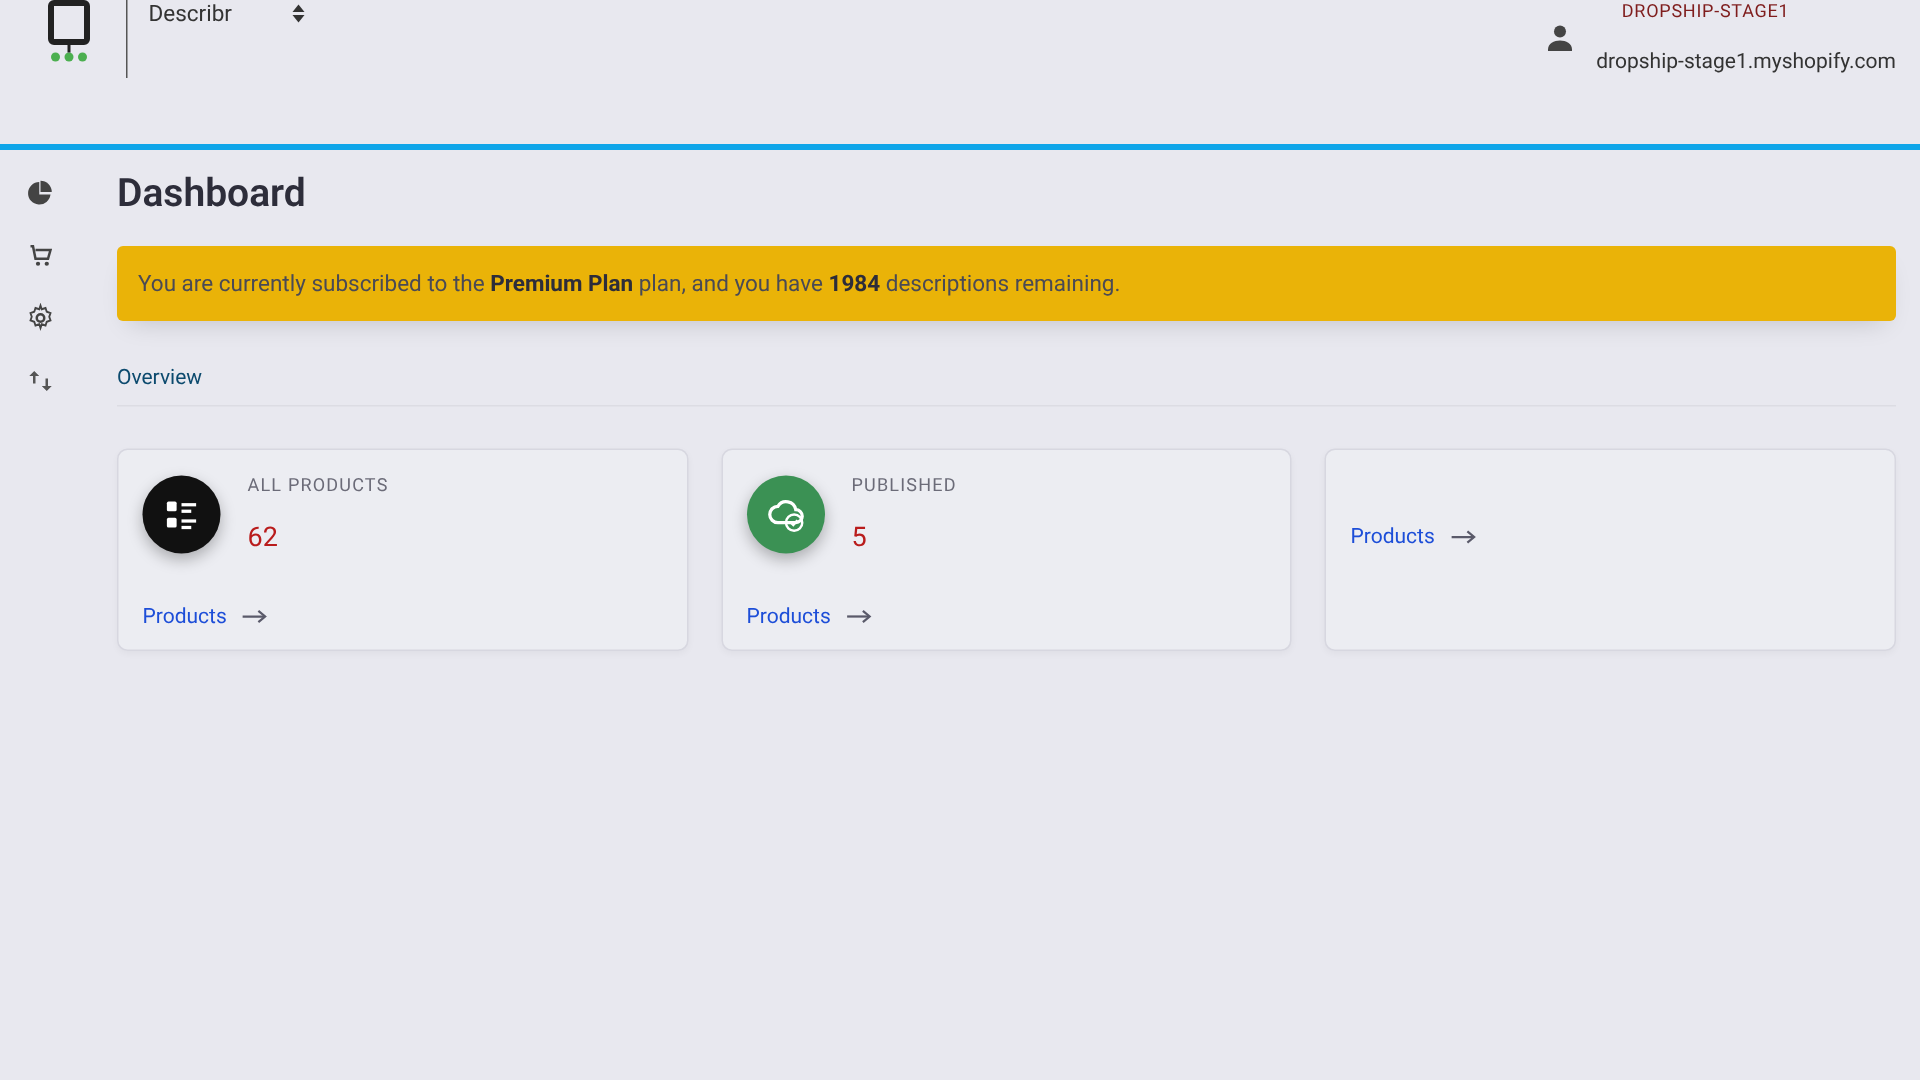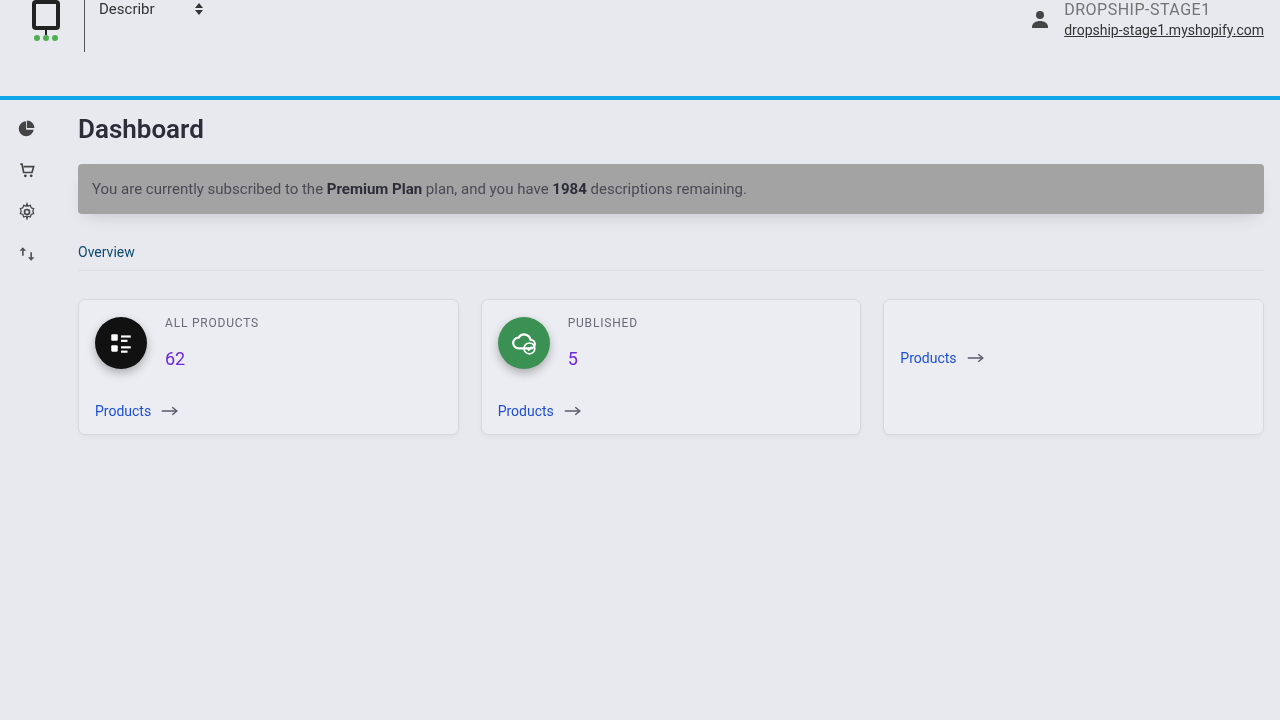--- a/index.html
+++ b/index.html
@@ -56,22 +56,22 @@
   .account {
     display: flex;
     align-items: center;
     gap: 12px;
   }
   .account-icon {
     width: 24px; height: 24px;
     color: #444;
   }
   .account-text { text-align: left; }
-  .account-name { font-size: 16px; color: #737373; letter-spacing: .5px; }
-  .account-domain { font-size: 14px; color: #333; margin-top: 3px; text-decoration: underline; }
+  .account-name { font-size: 12px; color: #7f1d1d; letter-spacing: .5px; margin-left: 17px; }
+  .account-domain { font-size: 14px; color: #333; margin-top: 19px; }
   
   .body-wrap { display: flex; justify-content: space-between; }
   .sidebar {
     width: 54px;
     padding-top: 18px;
     display: flex;
     flex-direction: column;
     align-items: center;
     gap: 22px;
   }
@@ -84,21 +84,21 @@
     flex: 1;
     padding: 14px 16px 0 24px;
   }
   .page-title {
     font-size: 26px;
     font-weight: 600;
     color: #2d2d3a;
   }
   .info-banner {
     margin-top: 20px;
-    background: #a3a3a3;
+    background: #eab308;
     border-radius: 4px;
     padding: 16px 14px;
     font-size: 15px;
     color: #4a4a55;
     box-shadow: 0 8px 18px -8px rgba(0,0,0,0.18);
   }
   .info-banner .bold { font-weight: 700; color: #2d2d3a; }
   .section-label {
     margin-top: 30px;
     font-size: 14px;
@@ -137,21 +137,21 @@
   .card-icon-svg { width: 26px; height: 26px; }
   .card-text {}
   .card-title {
     font-size: 12px;
     letter-spacing: .8px;
     color: #6b6b78;
     text-transform: uppercase;
   }
   .card-value {
     font-size: 18px;
-    color: #6d28d9;
+    color: #b91c1c;
     margin-top: 18px;
   }
   .card-link {
     display: inline-flex;
     align-items: center;
     gap: 10px;
     margin-top: 34px;
     color: #1d4ed8;
     font-size: 14px;
     cursor: pointer;

